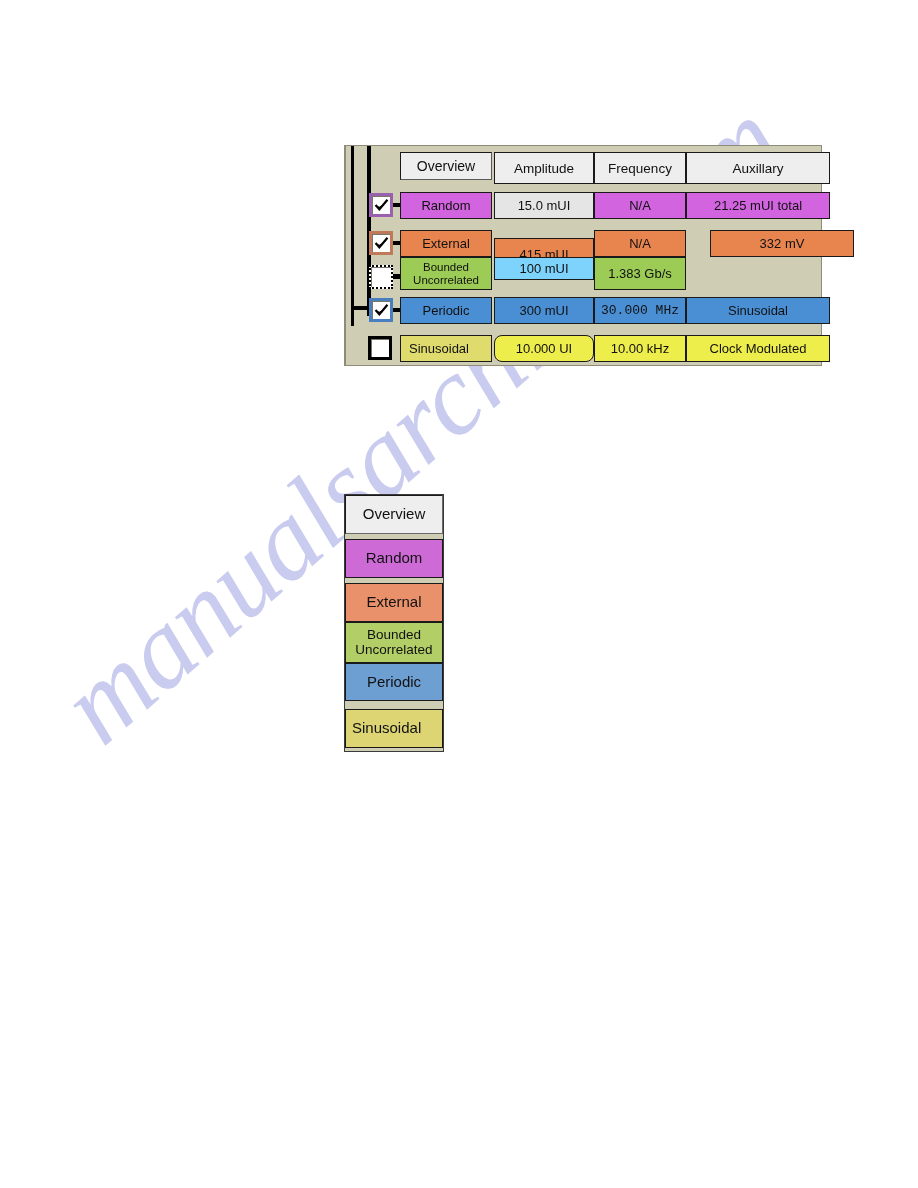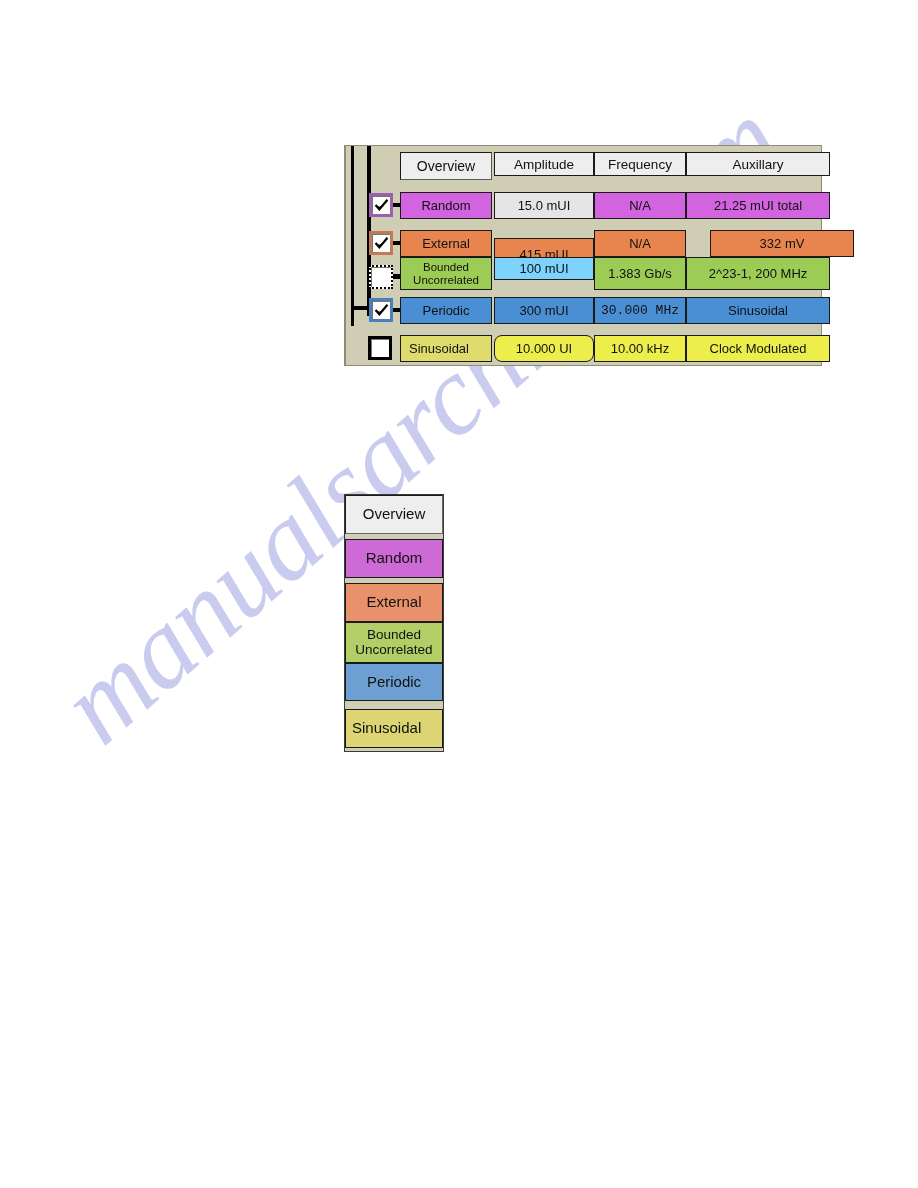--- a/index.html
+++ b/index.html
@@ -133,21 +133,21 @@
   #data-grid {
     position: absolute;
     left: 148px;
     top: 0px;
     width: 328px;
     height: 219px;
   }
   .hdr-cell {
     position: absolute;
     top: 6px;
-    height: 24px;
+    height: 32px;
     box-sizing: border-box;
     background: #eeeeee;
     border: 1px solid #1a1a1a;
     display: flex;
     align-items: center;
     justify-content: center;
     font-size: 13.5px;
     color: #111111;
   }
   .data-cell {
@@ -304,23 +304,20 @@
     <div class="data-cell" style="left:192px; top:84px; width:144px; height:27px; background:#e8854f;margin-left:24px;">
       <span>332 mV</span>
     </div>
 
     <div class="data-cell" style="left:0px; top:111px; width:100px; height:23px; background:#7dd3fc;">
       <span>100 mUI</span>
     </div>
     <div class="data-cell" style="left:100px; top:111px; width:92px; height:33px; background:#9ccc55;">
       <span>1.383 Gb/s</span>
     </div>
-    <div class="data-cell" style="left:192px; top:111px; width:144px; height:33px; background:#9ccc55;">
-      <span>2^23-1, 200 MHz</span>
-    </div>
 
     <div class="data-cell" style="left:0px; top:151px; width:100px; height:27px; background:#4a8fd4;">
       <span>300 mUI</span>
     </div>
     <div class="data-cell" style="left:100px; top:151px; width:92px; height:27px; background:#4a8fd4;font-family:Liberation Mono, monospace;">
       <span>30.000 MHz</span>
     </div>
     <div class="data-cell" style="left:192px; top:151px; width:144px; height:27px; background:#4a8fd4;">
       <span>Sinusoidal</span>
     </div>

